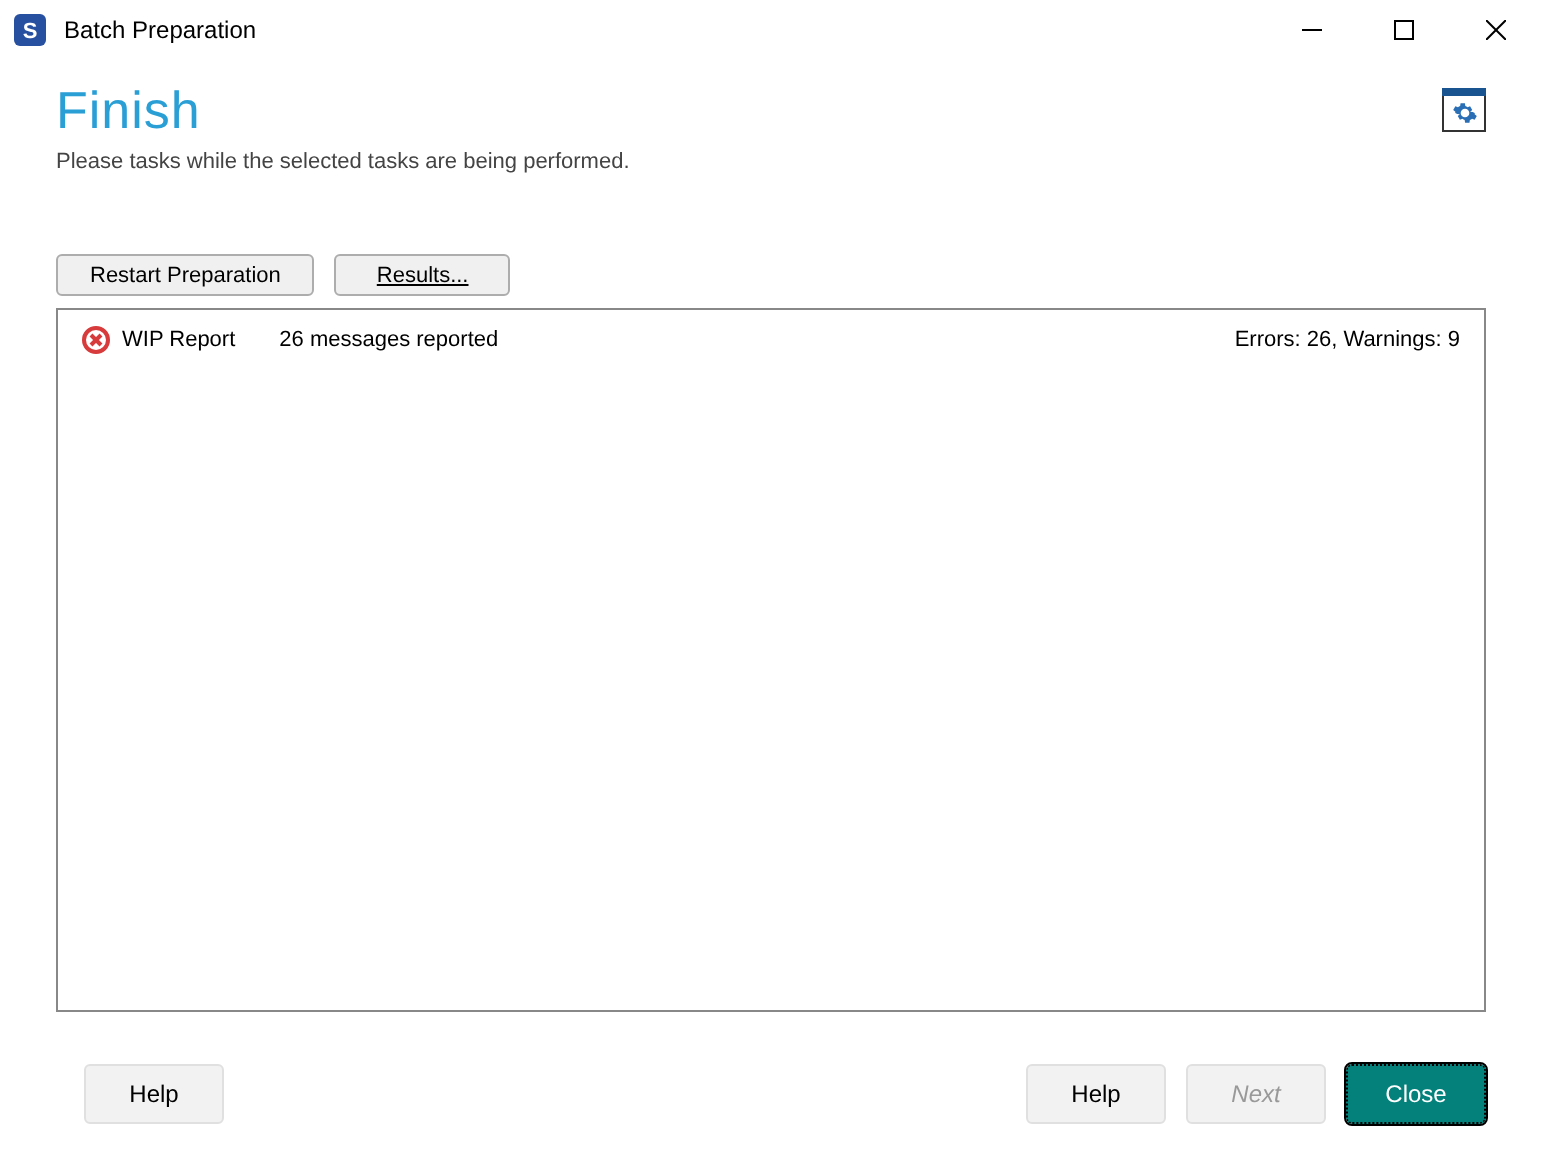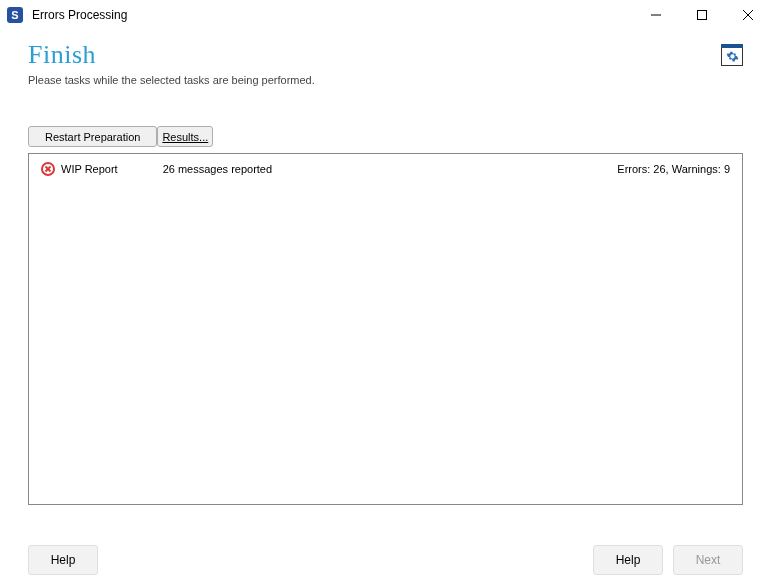--- a/index.html
+++ b/index.html
@@ -8,55 +8,55 @@
     
     .titlebar { height: 30px; display: flex; align-items: center; padding: 0 0 0 6px; }
     .app-icon { width: 18px; height: 18px; margin-right: 8px; display: flex; align-items: center; justify-content: center; }
     .app-title { font-size: 12px; color: #000; flex: 1; }
     .win-controls { display: flex; height: 100%; }
     .win-btn { width: 46px; height: 30px; display: flex; align-items: center; justify-content: center; cursor: pointer; }
 
     
     .content { padding: 10px 28px 0 28px; }
     .header-row { display: flex; align-items: flex-start; justify-content: space-between; }
-    .page-title { font-size: 26px; font-weight: 400; color: #2a9fd6; letter-spacing: 0.5px; font-family: Liberation Serif, serif; }
+    .page-title { font-size: 26px; font-weight: 400; color: #2a9fd6; letter-spacing: 0.5px; }
     .page-subtitle { font-size: 11px; color: #444; margin-top: 4px; }
     .gear-box { width: 22px; height: 20px; border: 1px solid #333; background: #fff; margin-top: 6px; display: flex; align-items: center; justify-content: center; position: relative; }
     .gear-box::before { content: ""; position: absolute; top: -3px; left: -1px; right: -1px; height: 4px; background: #1a5490; }
 
-    .btn-row { margin-top: 40px; display: flex; }
+    .btn-row { margin-top: 40px; display: flex; gap: 10px; }
     .small-btn { height: 21px; padding: 0 16px; font-size: 11px; background: #f0f0f0; border: 1px solid #adadad; border-radius: 3px; cursor: pointer; color: #000; }
-    .small-btn.results { padding: 0 4px; text-decoration: underline; }
+    .small-btn.results { padding: 0 20px; text-decoration: underline; }
 
     .list-panel { margin-top: 6px; border: 1px solid #888; height: 352px; background: #fff; padding: 8px 12px; }
     .list-row { display: flex; align-items: center; font-size: 11px; color: #000; }
     .err-icon { margin-right: 6px; display: flex; align-items: center; }
-    .task-name { margin-right: 25px; }
+    .task-name { margin-right: 2px; }
     .task-msgs { flex: 1; margin-left: 20px; }
     .task-counts { }
 
     
-    .footer { position: absolute; bottom: 0; left: 0; right: 0; height: 55px; display: flex; align-items: center; padding: 0 28px; }
+    .footer { position: absolute; bottom: 0; left: 14px; right: 0; height: 55px; display: flex; padding: 0 28px; }
     .footer-btn { height: 30px; min-width: 70px; padding: 0 16px; font-size: 12px; background: #f2f2f2; border: 1px solid #e0e0e0; border-radius: 3px; cursor: pointer; color: #000; }
-    .footer-btn.disabled { color: #999; cursor: default; }
+    .footer-btn.disabled { color: #999; cursor: default; font-style: italic; }
     .footer-btn.primary { background: #04817b; color: #fff; border: 1px dotted #000; outline: 1px solid #000; position: relative; }
     .footer-spacer { flex: 1; }
     .footer-right { display: flex; gap: 10px; }
   </style>
 </head>
 <body>
 
 <div class="titlebar">
   <div class="app-icon">
     <svg width="16" height="16" viewBox="0 0 16 16">
       <rect x="0" y="0" width="16" height="16" rx="3" fill="#2850a0"></rect>
       <text x="8" y="12" font-size="11" font-weight="bold" fill="#fff" text-anchor="middle" font-family="Arial">S</text>
     </svg>
   </div>
-  <div class="app-title">Errors Processing</div>
+  <div class="app-title">Batch Preparation</div>
   <div class="win-controls">
     <div class="win-btn">
       <svg width="10" height="10" viewBox="0 0 10 10">
           <line x1="0" y1="5" x2="10" y2="5" stroke="#000" stroke-width="1"></line>
         </svg>
     </div>
     <div class="win-btn">
       <svg width="10" height="10" viewBox="0 0 10 10">
           <rect x="0.5" y="0.5" width="9" height="9" fill="none" stroke="#000" stroke-width="1"></rect>
         </svg>
@@ -103,14 +103,15 @@
     </div>
   </div>
 </div>
 
 <div class="footer">
   <button class="footer-btn">Help</button>
   <div class="footer-spacer"></div>
   <div class="footer-right">
     <button class="footer-btn">Help</button>
     <button class="footer-btn disabled">Next</button>
+    <button class="footer-btn primary">Close</button>
   </div>
 </div>
 
 </body></html>

